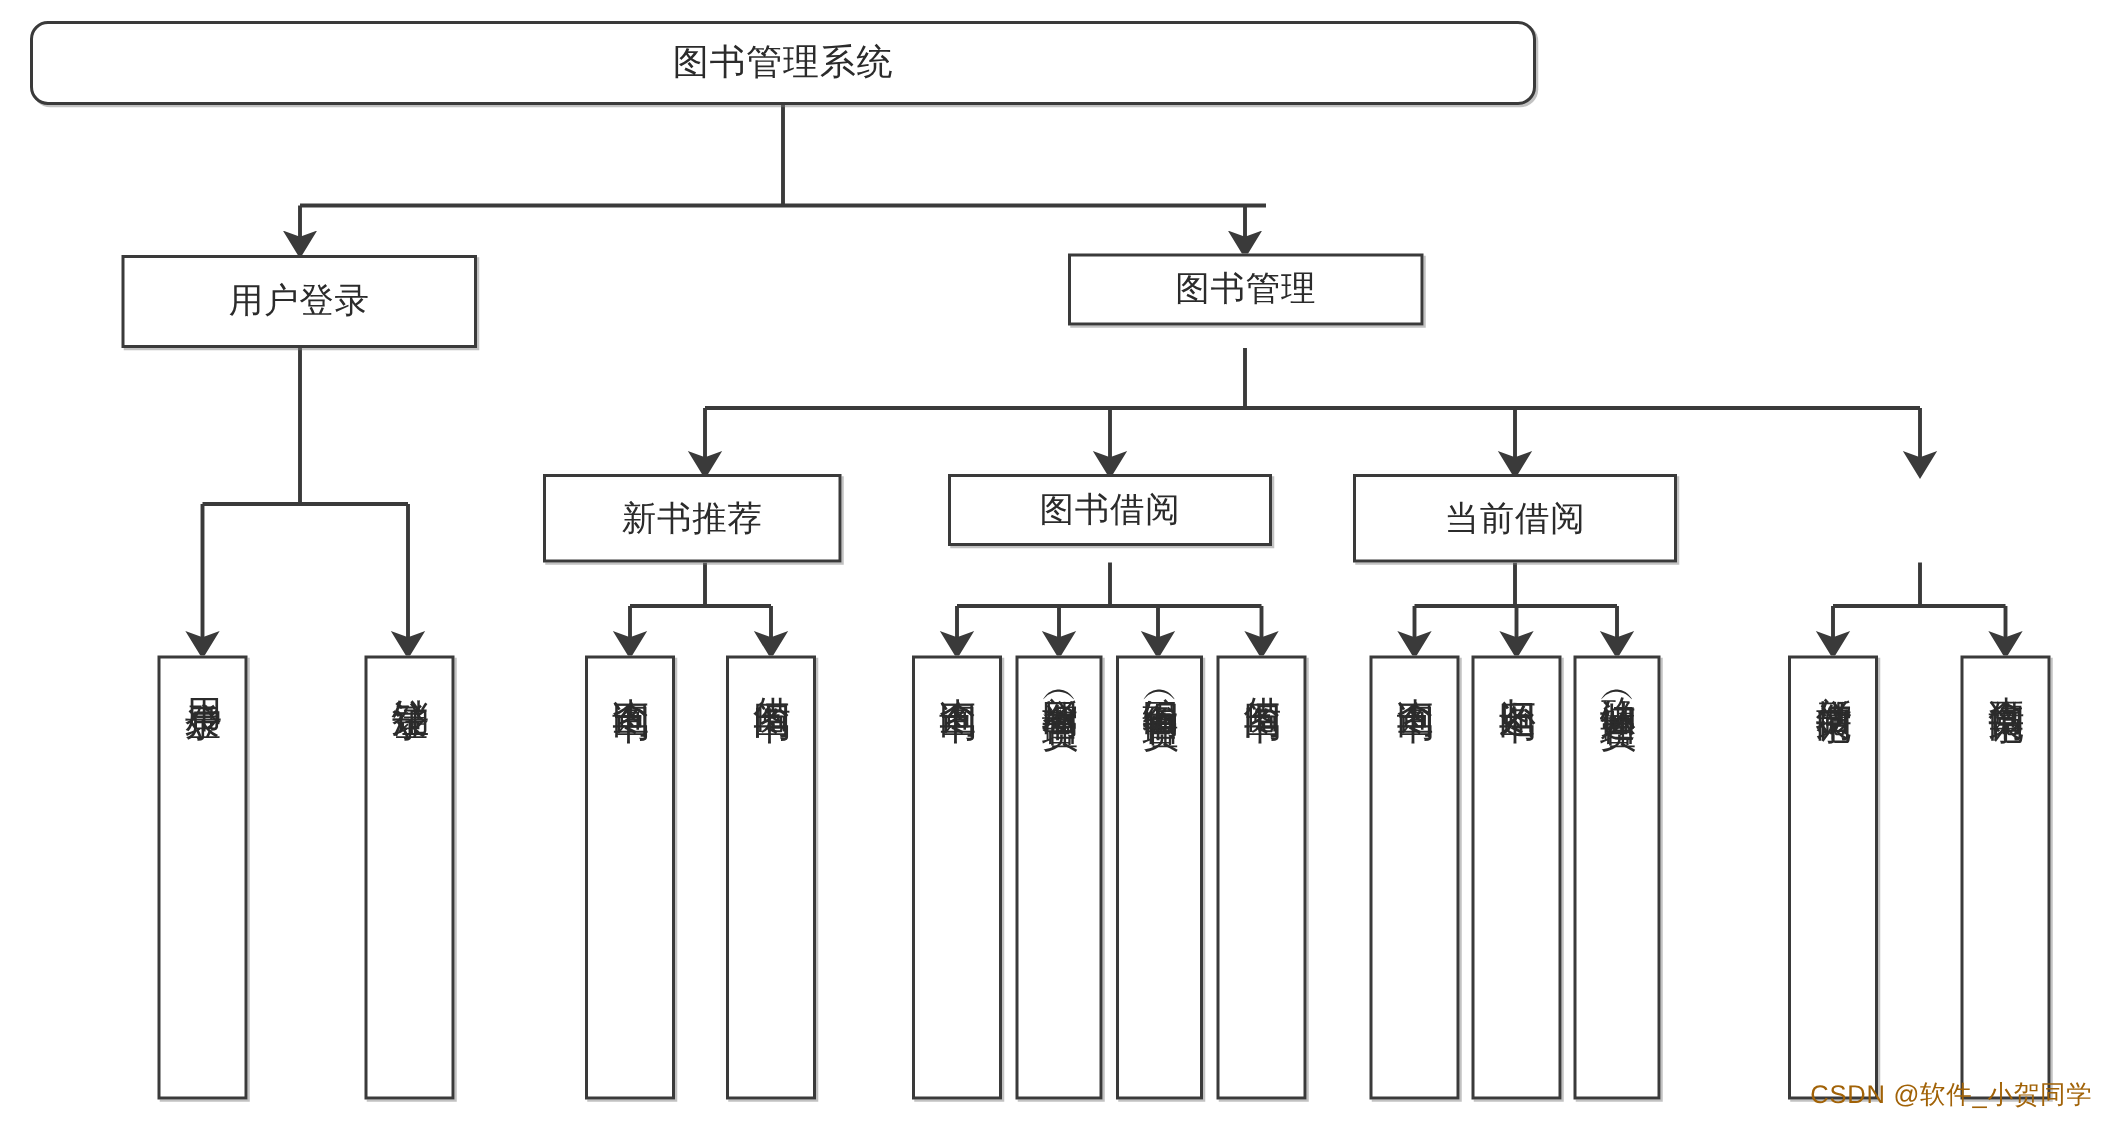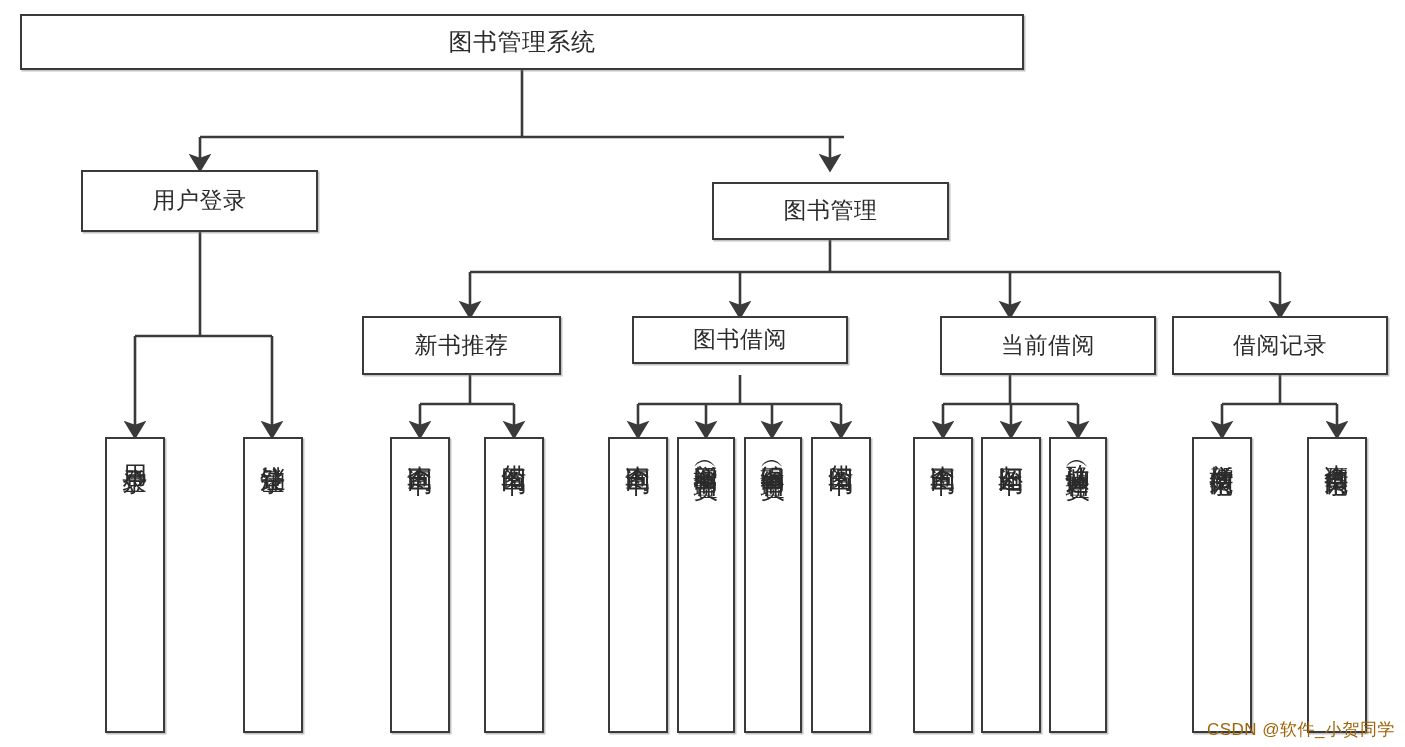--- a/index.html
+++ b/index.html
@@ -128,42 +128,39 @@
       <path d="M1011,404 L1011,429" marker-end="url(#arrowhead)"></path>
       <path d="M1078,404 L1078,429" marker-end="url(#arrowhead)"></path>
 
       <path d="M1280,375 L1280,404"></path>
       <path d="M1222,404 L1337,404"></path>
       <path d="M1222,404 L1222,429" marker-end="url(#arrowhead)"></path>
       <path d="M1337,404 L1337,429" marker-end="url(#arrowhead)"></path>
     </g>
   </svg>
 
-  <div class="node h root" style="left:20px; top:14px; width:1004px; height:56px;">
+  <div class="node h root" style="left:20px; top:14px; width:1004px; height:56px;border-radius:12px;">
     <span class="label">图书管理系统</span>
   </div>
 
   <div class="node h" style="left:81px; top:170px; width:237px; height:62px;">
     <span class="label">用户登录</span>
   </div>
-  <div class="node h" style="left:712px; top:182px; width:237px; height:58px;">
+  <div class="node h" style="left:712px; top:169px; width:237px; height:48px;">
     <span class="label">图书管理</span>
   </div>
 
   <div class="node h" style="left:362px; top:316px; width:199px; height:59px;">
     <span class="label">新书推荐</span>
   </div>
   <div class="node h" style="left:632px; top:316px; width:216px; height:48px;">
     <span class="label">图书借阅</span>
   </div>
-  <div class="node h" style="left:902px; top:316px; width:216px; height:59px;margin-left:38px;">
+  <div class="node h" style="left:902px; top:316px; width:216px; height:59px;">
     <span class="label">当前借阅</span>
-  </div>
-  <div class="node h" style="left:1172px; top:316px; width:216px; height:59px;">
-    <span class="label">借阅记录</span>
   </div>
 
   <div class="node v" style="left:105px; top:437px; width:60px; height:296px;">
     <span class="label">用户登录</span>
   </div>
   <div class="node v" style="left:243px; top:437px; width:60px; height:296px;">
     <span class="label">注销登录</span>
   </div>
 
   <div class="node v" style="left:390px; top:437px; width:60px; height:296px;">

